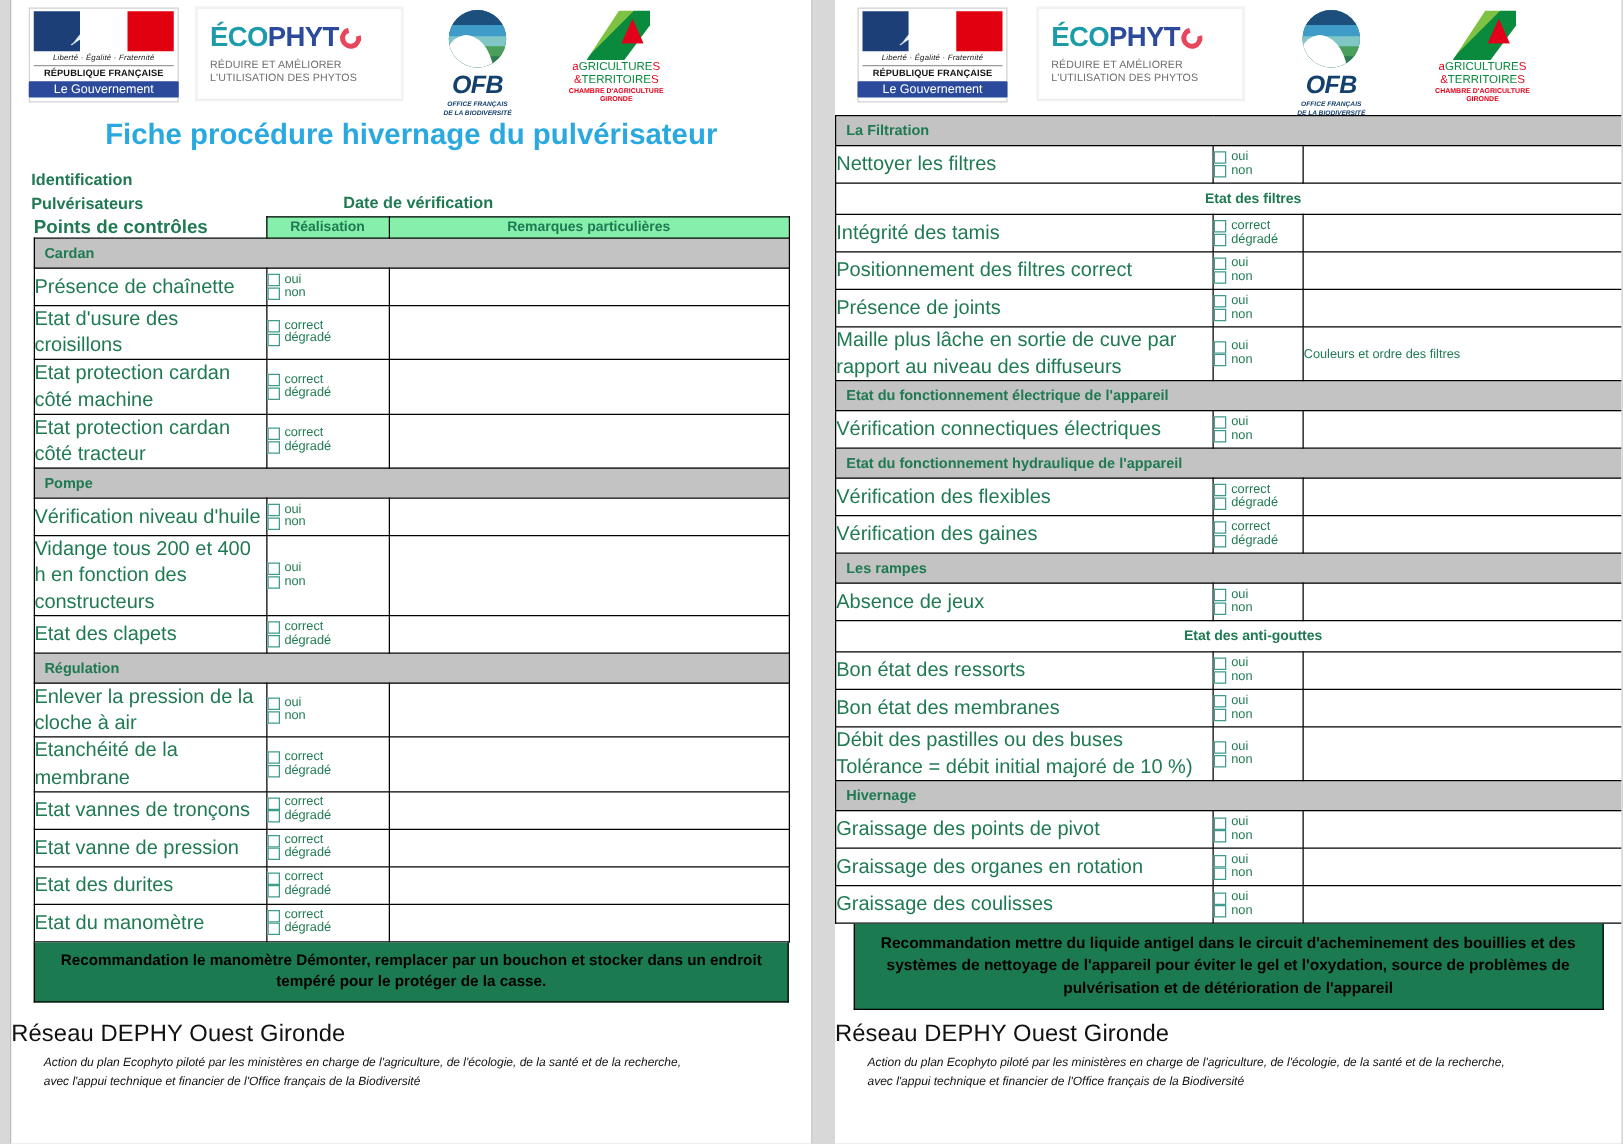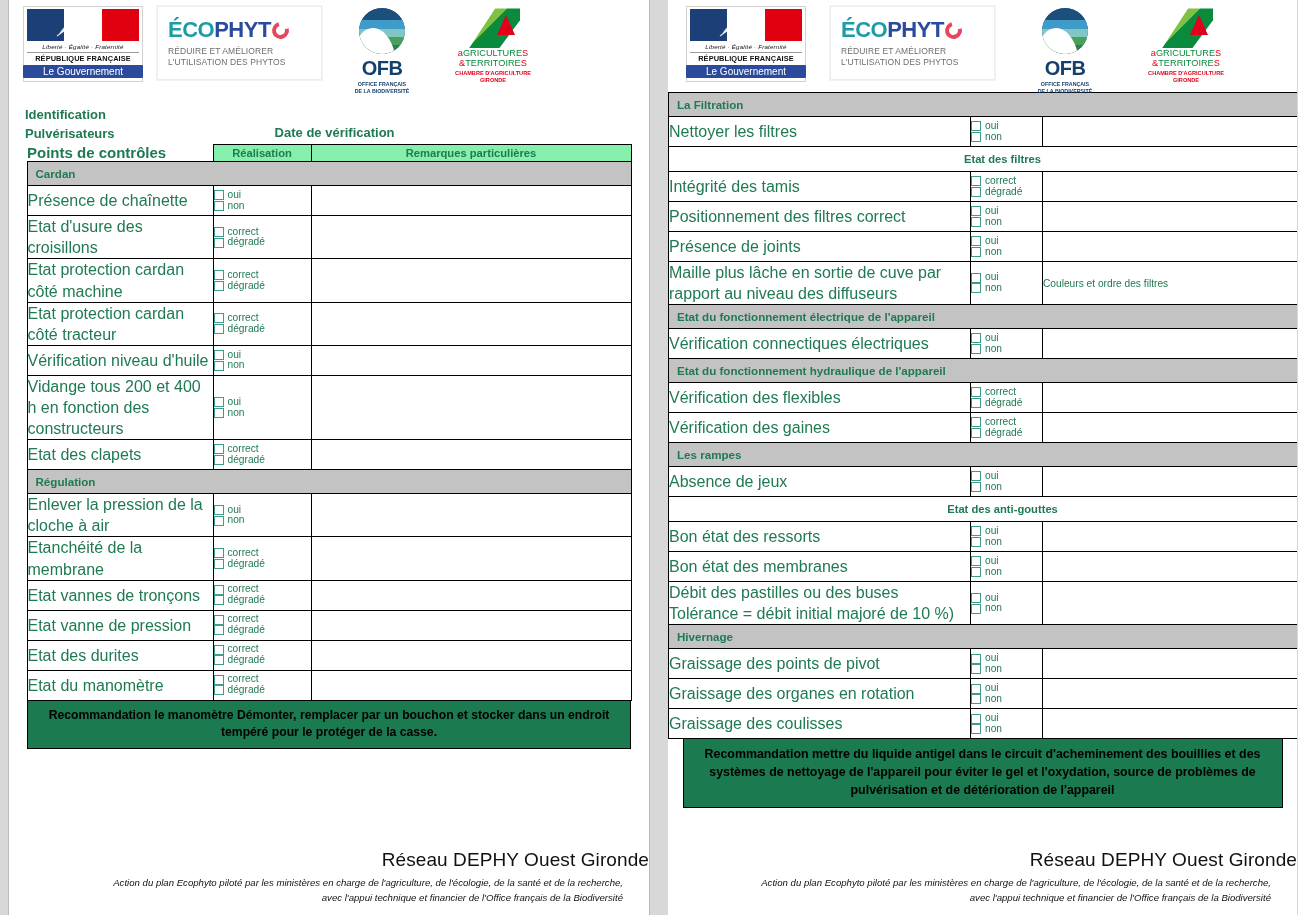--- a/index.html
+++ b/index.html
@@ -52,21 +52,21 @@
   .eco-word { font-size: 22px; font-weight: bold; letter-spacing: -0.5px; line-height: 1; white-space: nowrap; }
   .eco-eco { color: #1b9ca8; }
   .eco-phyt { color: #2b4a9b; }
   .eco-o {
     display: inline-block; width: 17px; height: 17px; border: 4px solid #e8465d;
     border-radius: 50%; vertical-align: -2px; margin-left: 1px;
     border-top-color: transparent; transform: rotate(30deg);
   }
   .eco-sub { font-size: 8.5px; color: #6d6d6d; line-height: 1.25; margin-top: 5px; letter-spacing: .1px; }
 
-  .logo-ofb { width: 92px; display: flex; flex-direction: column; align-items: center; padding-top: 2px; }
+  .logo-ofb { width: 92px; display: flex; flex-direction: column; align-items: center; padding-top: 2px; font-style: italic; }
   .ofb-mark { width: 46px; height: 46px; border-radius: 50%; overflow: hidden; position: relative; background: #1d5a8e; }
   .ofb-mark i { position: absolute; display: block; left: 0; right: 0; }
   .ofb-s1 { top: 0;    height: 13px; background: #1d4f7c; }
   .ofb-s2 { top: 12px; height: 10px; background: #3f9cc9; }
   .ofb-s3 { top: 21px; height: 9px;  background: #7fc6c4; }
   .ofb-s4 { top: 29px; height: 9px;  background: #4aa05a; }
   .ofb-s5 { top: 37px; height: 10px; background: #2e7d4e; }
   .ofb-curve { position: absolute; left: -6px; top: 20px; width: 40px; height: 30px; background: #fff;
                border-radius: 50% 50% 0 0 / 100% 100% 0 0; transform: rotate(-8deg); }
   .ofb-text { font-size: 20px; font-weight: bold; color: #14406e; letter-spacing: -.5px; margin-top: 3px; }
@@ -124,21 +124,21 @@
   
   .reco {
     width: 604px; margin: 0 auto; background: #1b7a4f; color: #000000;
     border: 1px solid #000; border-top: none;
     font-weight: bold; font-size: 12.2px; text-align: center;
     padding: 6px 14px 7px; line-height: 1.42;
   }
   .reco.right { width: 600px; font-size: 12.4px; padding: 7px 12px 8px; }
 
   
-  .footer { position: absolute; left: 0; right: 0; bottom: 10px; text-align: right; padding-left: 13px; }
+  .footer { position: absolute; left: 0; right: 0; bottom: 42px; text-align: left; }
   .footer-title { font-size: 19px; color: #111; letter-spacing: .1px; }
   .footer-sub { font-size: 9.6px; font-style: italic; color: #111; line-height: 1.5; margin-top: 5px; padding: 0 26px; }
 </style>
 </head>
 <body>
 
 <div class="spread">
 
   <div class="page page-left">
 
@@ -192,20 +192,21 @@
         </div>
         <div class="agri-t1"><span class="agri-red">a</span><span class="agri-green">GRICULTURE</span><span class="agri-red">S</span></div>
         <div class="agri-t1"><span class="agri-red">&amp;</span><span class="agri-green">TERRITOIRE</span><span class="agri-red">S</span></div>
         <div class="agri-t2">
           <div>CHAMBRE D'AGRICULTURE</div>
           <div>GIRONDE</div>
         </div>
       </div>
     </div>
 
+    <div class="doc-title">Fiche procédure hivernage du pulvérisateur</div>
 
     <div class="ident">
       <div class="ident-lbl">Identification</div>
       <div class="ident-row">
         <div class="ident-lbl">Pulvérisateurs</div>
         <div class="ident-date">Date de vérification</div>
       </div>
     </div>
 
 
@@ -275,20 +276,23 @@
                 <span class="cb"></span>
                 <span class="opt-txt">correct</span>
               </div>
               <div class="opt">
                 <span class="cb"></span>
                 <span class="opt-txt">dégradé</span>
               </div>
             </td>
             <td class="item-note"></td>
           </tr>
+          <tr class="sec-row">
+            <td colspan="3">Pompe</td>
+          </tr>
           <tr class="item-row">
             <td class="item-label">Vérification niveau d'huile</td>
             <td class="opt-cell">
               <div class="opt">
                 <span class="cb"></span>
                 <span class="opt-txt">oui</span>
               </div>
               <div class="opt">
                 <span class="cb"></span>
                 <span class="opt-txt">non</span>

